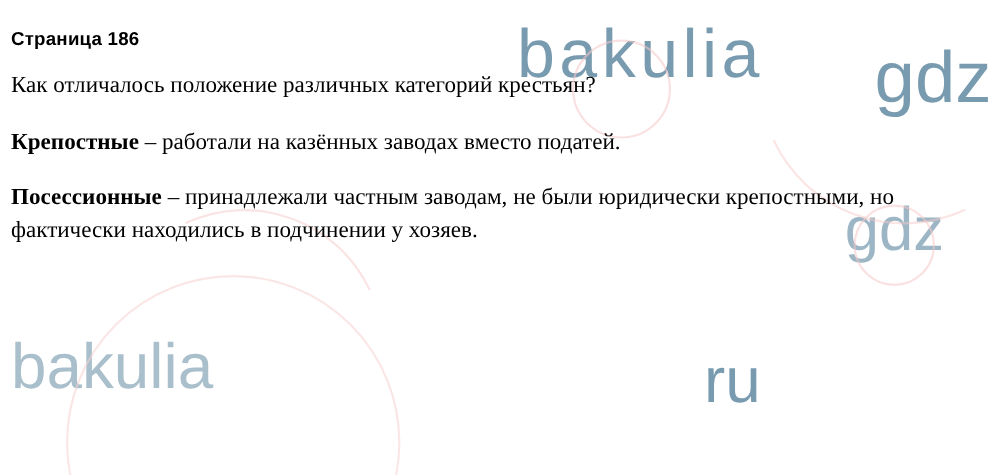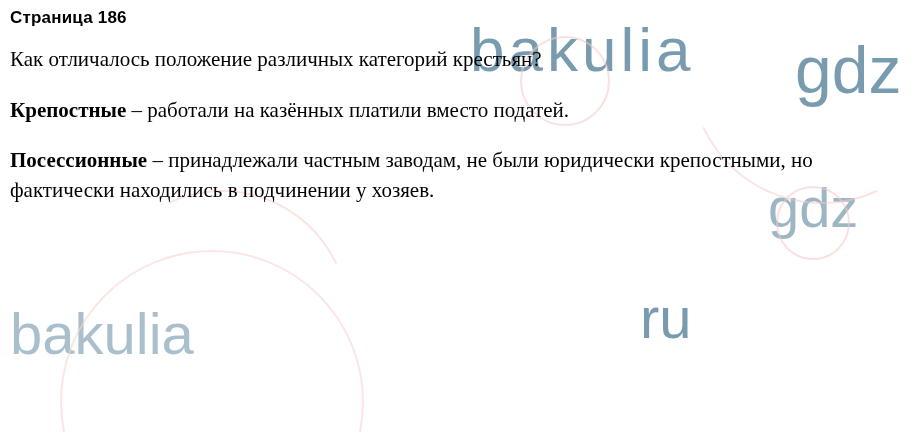--- a/index.html
+++ b/index.html
@@ -43,21 +43,21 @@
     border: 2px solid #f6c9c9;
     border-radius: 50%;
     border-color: #f6c9c9 transparent transparent transparent;
     opacity: .5;
   }
 
   
   #content {
     position: relative;
     z-index: 2;
-    padding: 8px 14px 0 10px;
+    padding: 26px 14px 0 10px;
     box-sizing: border-box;
   }
   .page-label {
     font-family: "Liberation Sans", sans-serif;
     font-weight: bold;
     font-size: 17px;
     margin: 0 0 18px 0;
     letter-spacing: .2px;
   }
   .question {
@@ -77,38 +77,38 @@
   .para:last-child {
     margin-bottom: 4px;
   }
 </style>
 </head>
 <body>
 
 <div id="watermark">
   <div class="wm-text" style="left:470px; top:14px; font-size:62px; letter-spacing:4px;">bakulia</div>
   <div class="wm-text" style="left:795px; top:32px; font-size:66px;">gdz</div>
-  <div class="wm-text" style="left:640px; top:284px; font-size:58px;">ru</div>
+  <div class="wm-text" style="left:640px; top:312px; font-size:58px;">ru</div>
   <div class="wm-text" style="left:10px; top:300px; font-size:58px; opacity:.35;">bakulia</div>
   <div class="wm-text" style="left:768px; top:175px; font-size:56px; opacity:.4;">gdz</div>
   <div class="wm-ring" style="left:520px; top:36px; width:86px; height:86px;"></div>
   <div class="wm-ring" style="left:776px; top:186px; width:70px; height:70px;"></div>
   <div class="wm-ring" style="left:60px; top:250px; width:300px; height:300px; border-color:#f8d2d2;"></div>
   <div class="wm-arc" style="left:95px; top:190px; width:250px; height:250px; transform:rotate(20deg);"></div>
   <div class="wm-arc" style="left:690px; top:-60px; width:260px; height:260px; transform:rotate(200deg);"></div>
 </div>
 
 <div id="content">
   <div class="page-label">Страница 186</div>
 
   <div class="question">Как отличалось положение различных категорий крестьян?</div>
 
 
 
 
   <p class="para">
-    <span class="term">Крепостные</span><span> – работали на казённых платили вместо податей.</span>
+    <span class="term">Крепостные</span><span> – работали на казённых заводах вместо податей.</span>
   </p>
 
   <p class="para">
     <span class="term">Посессионные</span><span> – принадлежали частным заводам, не были юридически крепостными, но фактически находились в подчинении у хозяев.</span>
   </p>
 </div>
 
 </body></html>

